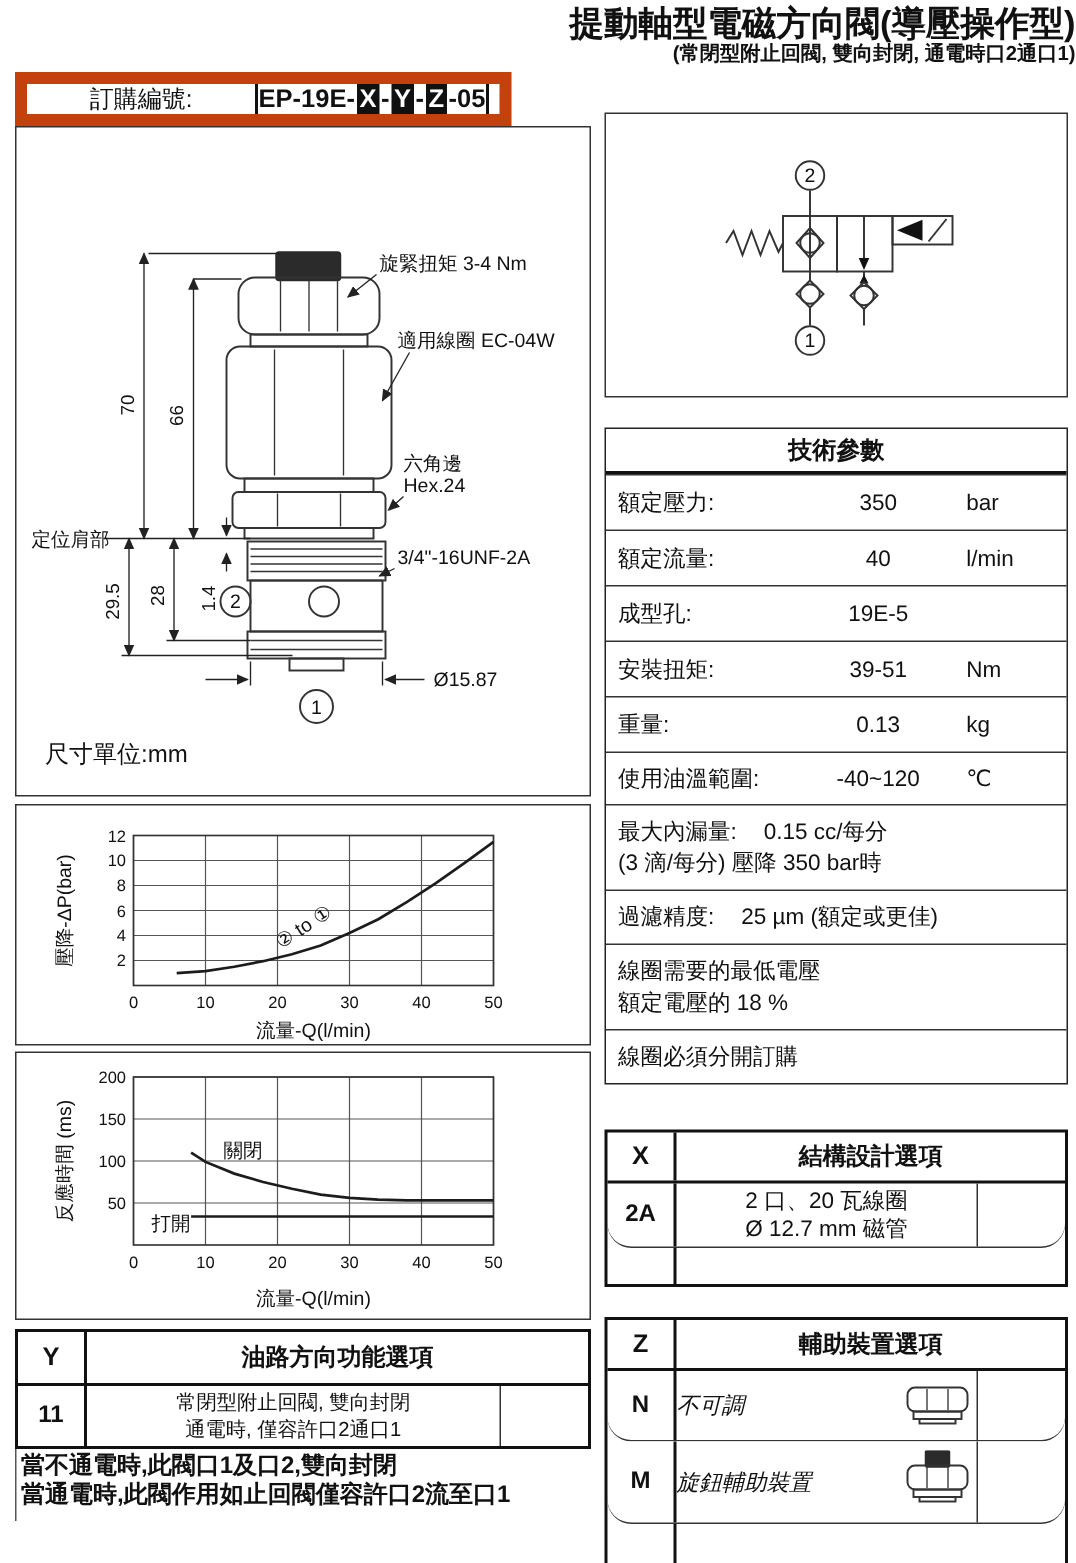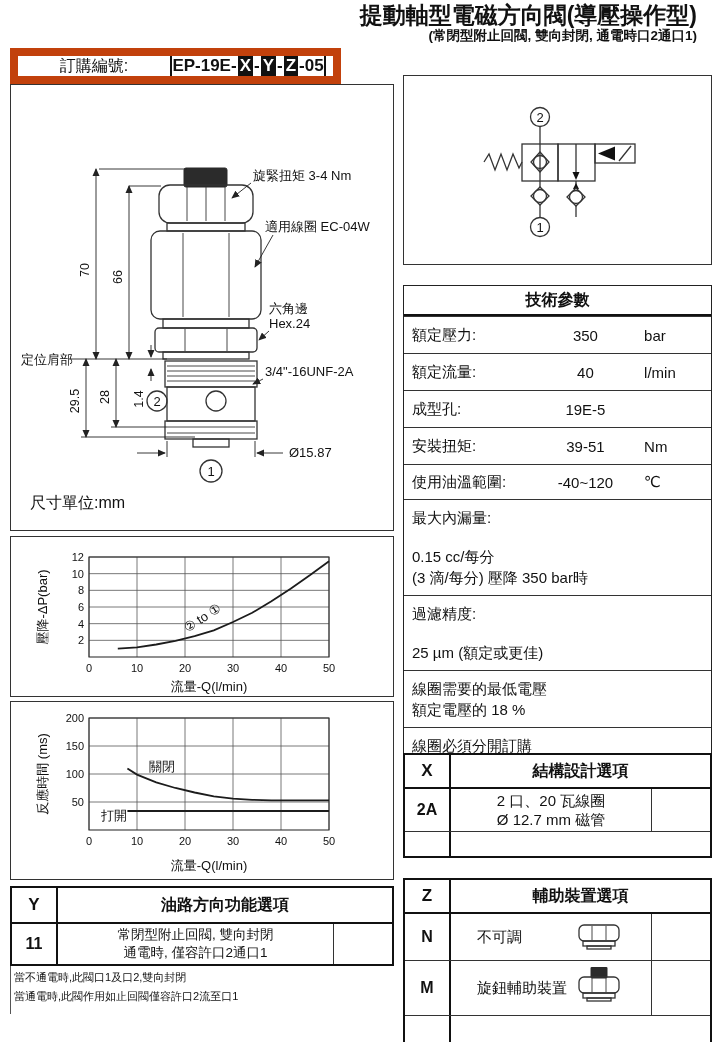--- a/index.html
+++ b/index.html
@@ -1,21 +1,21 @@
 <!DOCTYPE html>
 <html><head>
 <meta charset="utf-8">
 <style>
   html,body{margin:0;padding:0;}
   body{width:717px;height:1042px;position:relative;background:#fff;
        font-family:"Liberation Sans","DejaVu Sans",sans-serif;color:#111;overflow:hidden;}
   .abs{position:absolute;box-sizing:border-box;}
 
   
-  .title-wrap{right:20px;top:2px;text-align:right;}
+  .title-wrap{right:0;top:2px;text-align:right;}
   .title-main{font-size:23px;font-weight:bold;line-height:26px;}
   .title-sub{font-size:13.5px;font-weight:bold;line-height:15px;}
 
   
   .order-box{left:10px;top:48px;width:331px;height:36px;border:8px solid #c2410c;display:flex;}
   .order-label{width:152px;border-right:2px solid #111;display:flex;align-items:center;justify-content:center;font-size:16px;}
   .order-code{width:152px;border-right:2px solid #111;display:flex;align-items:center;justify-content:center;font-size:17px;font-weight:bold;white-space:nowrap;}
   .order-tail{flex:1;}
   .inv{background:#111;color:#fff;padding:0 2px;margin:0 1px;}
 
@@ -38,38 +38,38 @@
 
   
   .tech-table{left:403px;top:285px;width:309px;border:1.5px solid #222;font-size:15px;}
   .tech-head{height:28px;display:flex;align-items:center;justify-content:center;font-weight:bold;font-size:16px;border-bottom:2px solid #111;}
   .tr{display:flex;align-items:center;height:36px;border-top:1.5px solid #333;}
   .tr:first-of-type{border-top:none;}
   .tl{width:40%;padding-left:8px;}
   .tv{width:33%;text-align:center;}
   .tu{flex:1;padding-left:8px;}
   .tr-multi{border-top:1.5px solid #333;padding:7px 8px;line-height:21px;}
-  .tr-inline{display:flex;gap:18px;flex-direction:column;}
+  .tr-inline{display:flex;gap:18px;}
 
   
   .opt-table{border:2px solid #111;background:#fff;}
   .x-table{left:403px;top:753px;width:309px;}
   .z-table{left:403px;top:878px;width:309px;}
   .y-wrap{left:10px;top:886px;width:384px;}
   .o-head{display:flex;border-bottom:2px solid #111;}
   .o-code{width:44px;border-right:2px solid #111;display:flex;align-items:center;justify-content:center;font-weight:bold;font-size:17px;}
   .o-title{flex:1;display:flex;align-items:center;justify-content:center;font-weight:bold;font-size:16px;}
-  .o-row{display:flex;border-bottom:1.5px solid #333;}
+  .o-row{display:flex;border-bottom:1.5px solid #333;border-radius:16px;}
   .o-row:last-child{border-bottom:none;}
   .o-main{flex:1;display:flex;align-items:center;justify-content:center;flex-direction:column;line-height:18px;}
-  .o-main-left{flex:1;display:flex;align-items:center;padding:4px 26px;gap:0;}
+  .o-main-left{flex:1;display:flex;align-items:center;padding:4px 0;gap:10px;font-style:italic;}
   .o-tail{width:58px;border-left:1.5px solid #333;}
   .c13{font-size:13.5px;text-align:center;}
   .c15{font-size:15px;text-align:center;line-height:19px;}
-  .y-notes{border-left:1.5px solid #555;padding:2px 0 8px 3px;font-size:11px;line-height:19px;}
+  .y-notes{border-left:1.5px solid #555;padding:2px 0 8px 3px;font-size:16px;line-height:19px;font-weight:bold;}
   .z-label{flex:1;font-size:15px;}
   .icon-cell{display:flex;align-items:center;}
 
   
   .grid{stroke:#555;stroke-width:0.8;}
   .frame{fill:none;stroke:#333;stroke-width:1.1;}
   .tick{font-size:11px;fill:#111;font-family:"Liberation Sans","DejaVu Sans",sans-serif;}
   .axis{font-size:13px;fill:#111;font-family:"Liberation Sans","DejaVu Sans",sans-serif;}
   .curve{fill:none;stroke:#1c1c1c;stroke-width:1.8;}
   .ann{font-size:13px;fill:#111;font-family:"Liberation Sans","DejaVu Sans",sans-serif;}
@@ -242,20 +242,25 @@
     </div>
   <div class="tr">
       <div class="tl">成型孔:</div>
       <div class="tv">19E-5</div>
       <div class="tu"></div>
     </div>
   <div class="tr">
       <div class="tl">安裝扭矩:</div>
       <div class="tv">39-51</div>
       <div class="tu">Nm</div>
+    </div>
+  <div class="tr">
+      <div class="tl">重量:</div>
+      <div class="tv">0.13</div>
+      <div class="tu">kg</div>
     </div>
   <div class="tr" style="height:34px">
       <div class="tl">使用油溫範圍:</div>
       <div class="tv">-40~120</div>
       <div class="tu">℃</div>
     </div>
   <div class="tr-multi">
     <div class="tr-inline">
         <span>最大內漏量:</span>
         <span>0.15 cc/每分</span>

